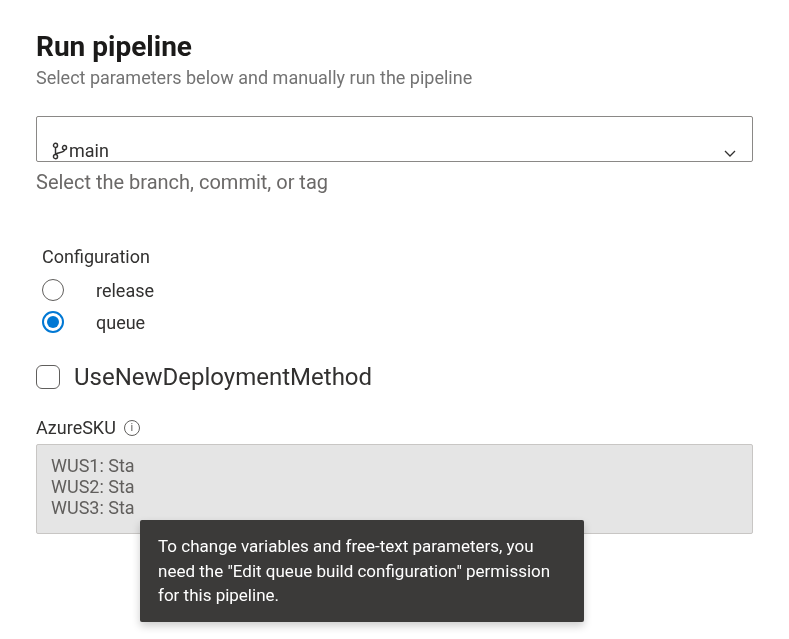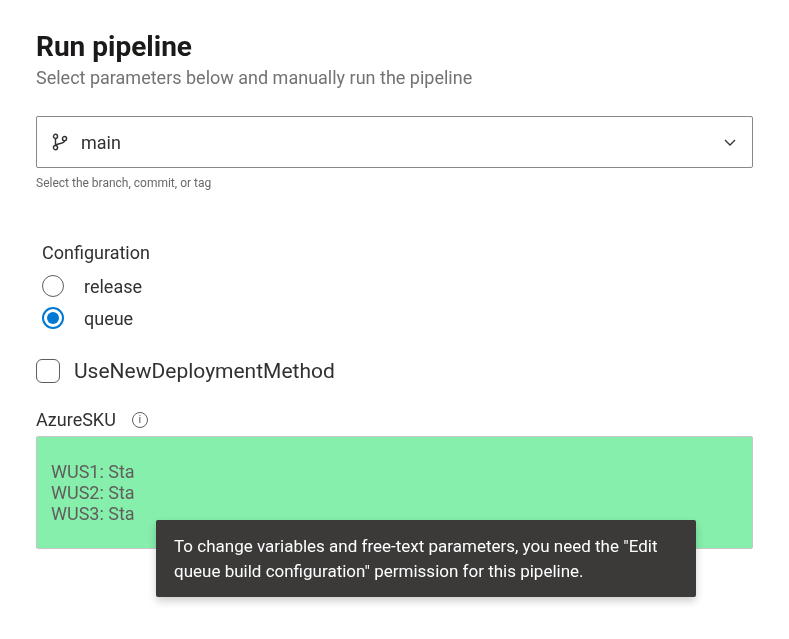--- a/index.html
+++ b/index.html
@@ -29,45 +29,44 @@
   }
   .field-label {
     font-size: 18px;
     color: #323130;
     margin-bottom: 8px;
   }
   .select-box {
     width: 100%;
     border: 1px solid #8a8886;
     border-radius: 2px;
-    height: 52px;
-    display: flex;
-    align-items: center;
+    height: 46px;
+    display: flex;
+    align-items: flex-end;
     padding: 0 14px;
     background: #fff;
     cursor: pointer;
-    gap: 12px;
   }
   .select-box .branch-icon {
     display: flex;
     align-items: center;
     color: #323130;
   }
   .select-value {
     flex: 1;
     font-size: 18px;
     color: #323130;
   }
   .chevron {
     display: flex;
     align-items: center;
     color: #323130;
   }
   .helper-text {
-    font-size: 12px;
+    font-size: 20px;
     color: #6b6968;
     margin-top: 8px;
   }
   .section {
     margin-top: 52px;
   }
   .section-label {
     font-size: 18px;
     color: #323130;
     margin-bottom: 12px;
@@ -75,21 +74,21 @@
   }
   .radio-group {
     margin-left: 6px;
     display: flex;
     flex-direction: column;
     gap: 10px;
   }
   .radio-row {
     display: flex;
     align-items: center;
-    gap: 20px;
+    gap: 32px;
     cursor: pointer;
   }
   .radio-circle {
     width: 22px;
     height: 22px;
     border-radius: 50%;
     border: 1.5px solid #605e5c;
     background: #fff;
     display: flex;
     align-items: center;
@@ -117,30 +116,30 @@
     cursor: pointer;
   }
   .checkbox-box {
     width: 24px;
     height: 24px;
     border: 1.5px solid #605e5c;
     border-radius: 6px;
     background: #fff;
   }
   .checkbox-label {
-    font-size: 21px;
+    font-size: 24px;
     color: #323130;
   }
   .azuresku-section {
     margin-top: 26px;
   }
   .azuresku-label-row {
     display: flex;
     align-items: center;
-    gap: 16px;
+    gap: 8px;
     margin-bottom: 6px;
   }
   .azuresku-label {
     font-size: 18px;
     color: #323130;
   }
   .info-icon {
     display: inline-flex;
     align-items: center;
     justify-content: center;
@@ -148,33 +147,33 @@
     height: 16px;
     border: 1px solid #605e5c;
     border-radius: 50%;
     font-size: 11px;
     color: #605e5c;
     cursor: pointer;
   }
   .textarea-box {
     width: 100%;
     border: 1px solid #c8c6c4;
-    background: #86efac;
+    background: #e5e5e5;
     border-radius: 2px;
-    padding: 24px 14px;
+    padding: 10px 14px;
     font-size: 18px;
     color: #605e5c;
     min-height: 90px;
     white-space: pre-line;
   }
   .tooltip {
     position: absolute;
-    left: 156px;
+    left: 140px;
     top: 520px;
-    width: 540px;
+    width: 444px;
     background: #3b3a39;
     color: #fff;
     font-size: 17px;
     line-height: 1.45;
     padding: 14px 18px;
     border-radius: 2px;
     box-shadow: 0 4px 8px rgba(0,0,0,0.2);
   }
 </style>
 </head>

